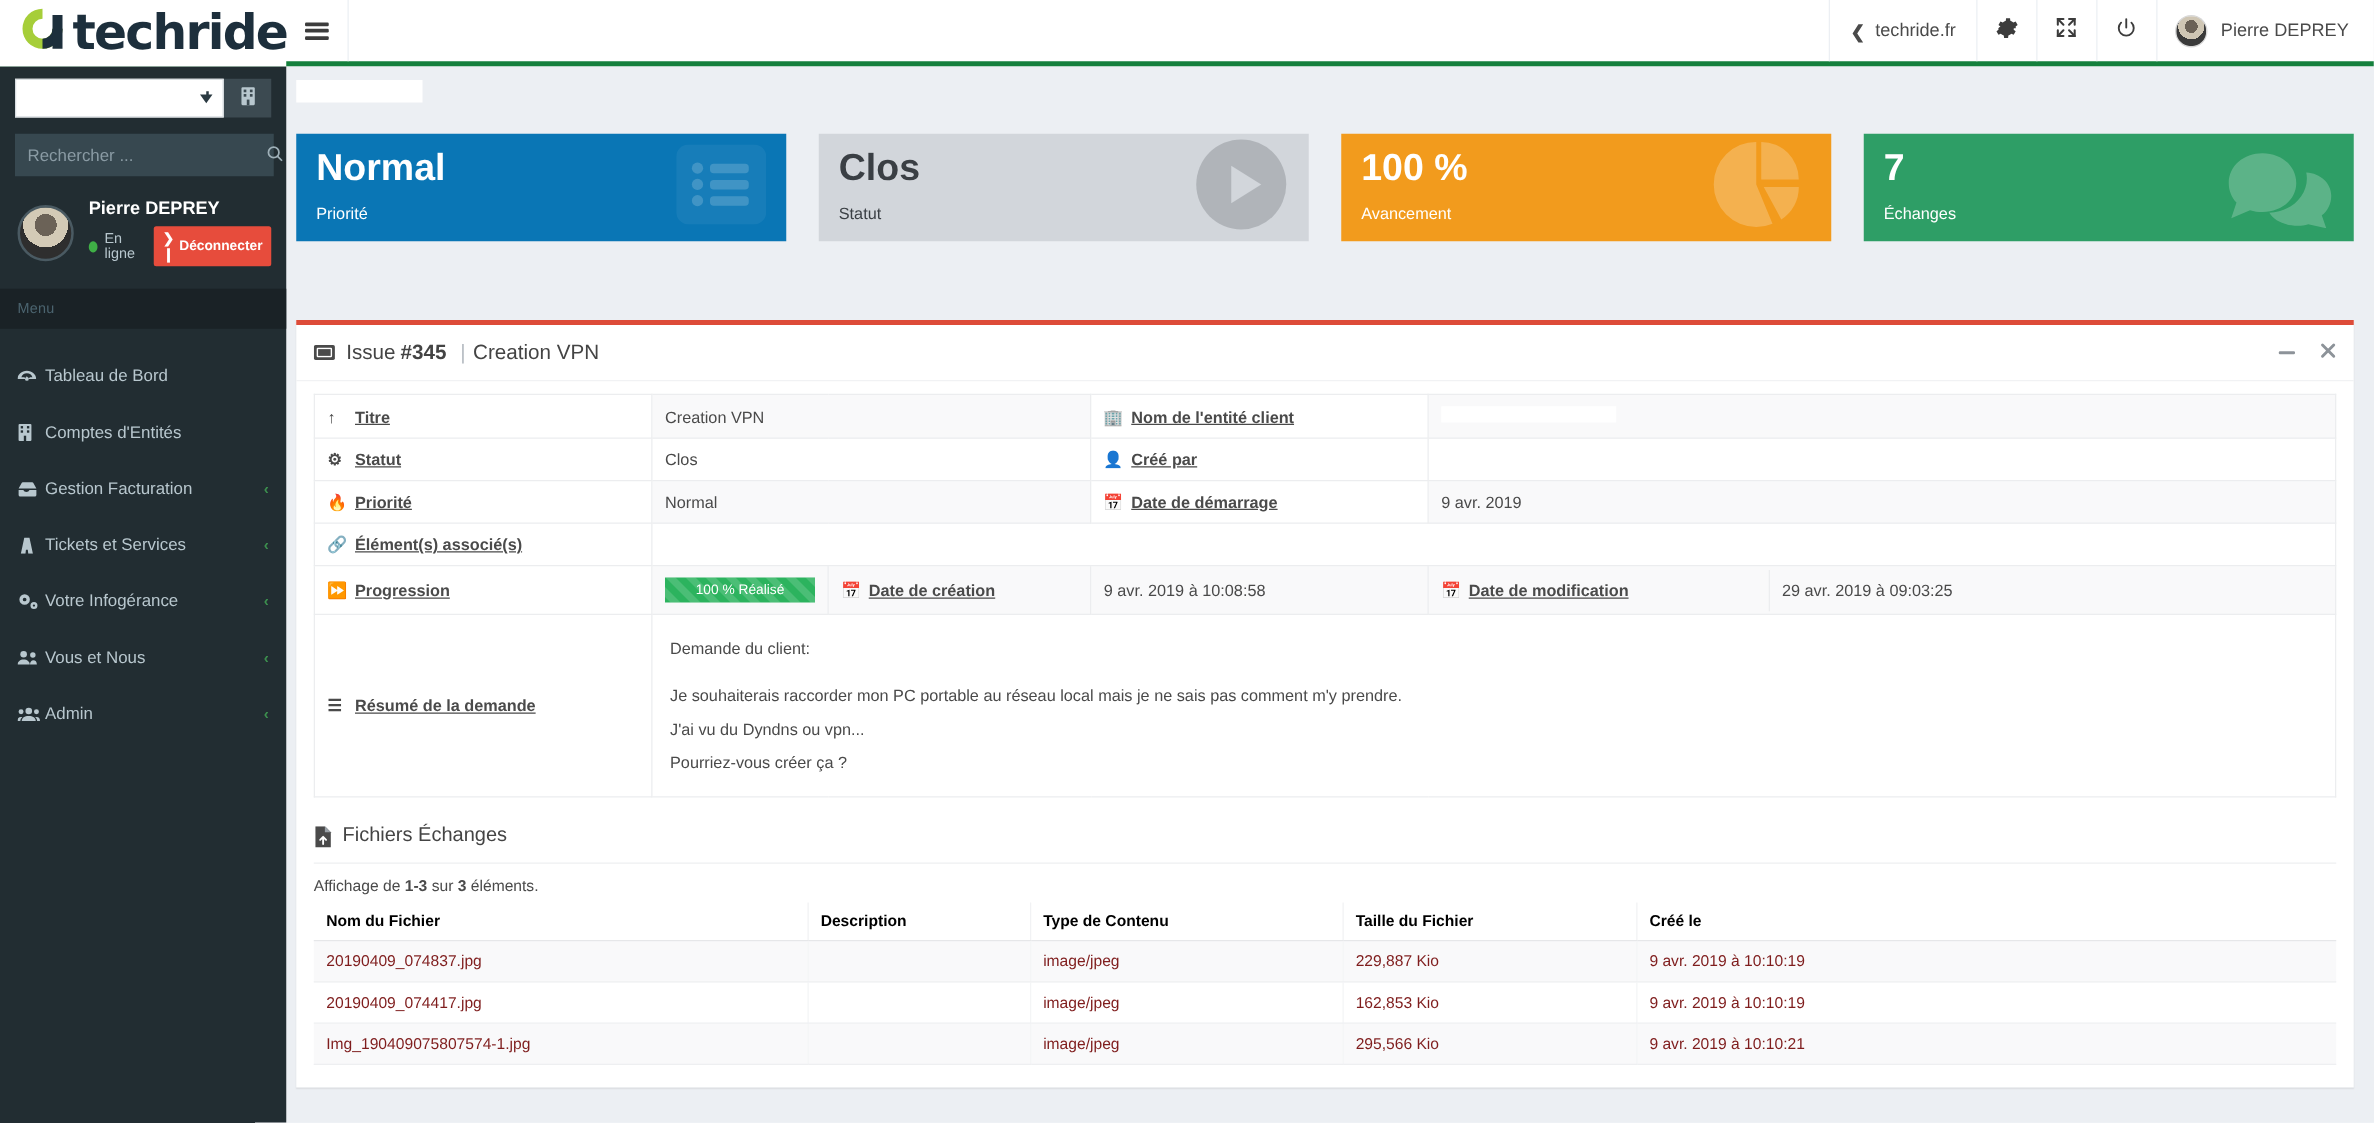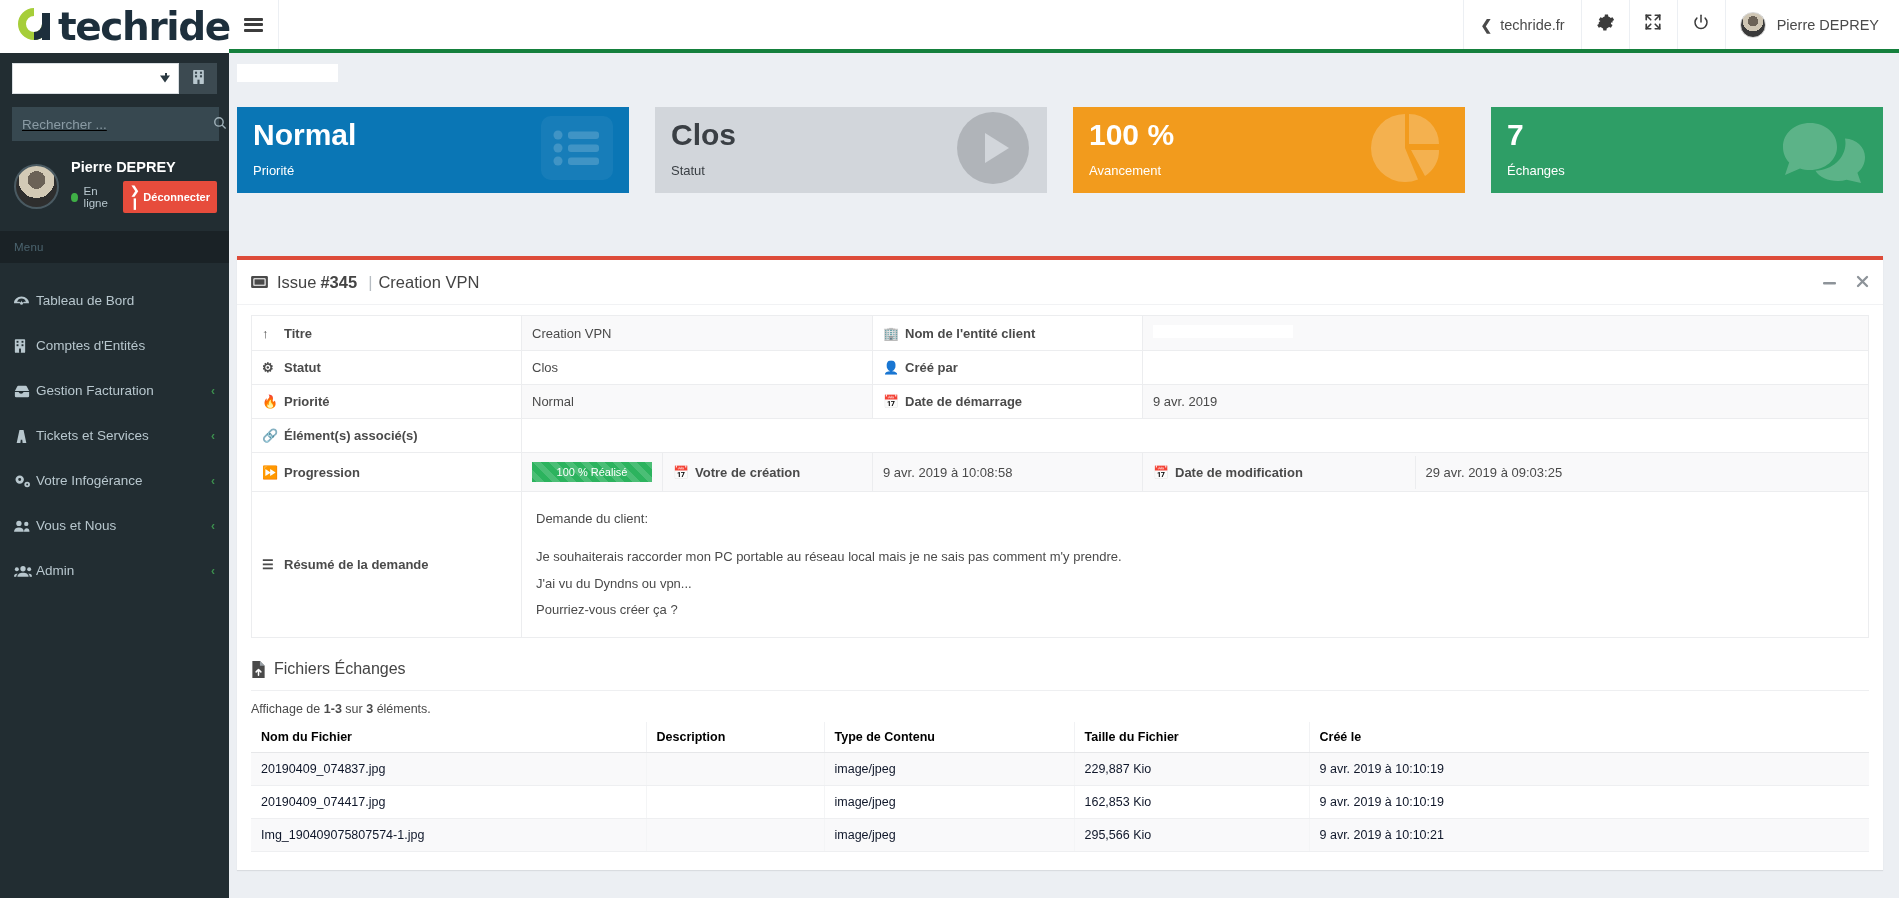--- a/index.html
+++ b/index.html
@@ -63,21 +63,21 @@
   }
   .sb-select .caret-stem {
     position: absolute; right: 11px; top: 9px; width: 2px; height: 6px; background: #2b3a42;
   }
   .sb-btn-b {
     width: 38px; height: 31px; background: #3c4a51; display: flex;
     align-items: center; justify-content: center; color: #b8c7ce; font-size: 15px;
   }
   .sb-search {
     margin: 9px 10px 0 12px; height: 34px; background: #374850;
-    display: flex; align-items: center; position: relative; text-decoration: underline;
+    display: flex; align-items: center; position: relative;
   }
   .sb-search input {
     flex: 1 1 auto; background: transparent; border: 0; outline: none;
     color: #b8c7ce; font-size: 13.5px; padding: 0 10px;
     font-family: "Liberation Sans", sans-serif;
   }
   .sb-search input::placeholder { color: #8a9ba4; }
   .sb-search .mag { padding: 0 11px 0 4px; color: #9fb0b8; font-size: 14px; }
   .sb-user {
     display: flex; align-items: center; padding: 18px 12px 18px 14px;
@@ -153,21 +153,21 @@
   .panel-tools { margin-left: auto; display: flex; align-items: center; gap: 19px; }
   .panel-tools .pt {
     color: #8d9399; font-size: 15px; cursor: pointer; line-height: 1;
   }
   
   table.detail { width: calc(100% - 28px); margin: 10px 14px 0 14px; border-collapse: collapse; }
   table.detail td {
     border: 1px solid #ecedef; font-size: 13px; color: #4a4a4a;
     padding: 9px 10px; vertical-align: middle; height: 31px;
   }
-  td.lbl { font-weight: bold; color: #2f2f2f; width: 270px; }
+  td.lbl { font-weight: bold; color: #2f2f2f; width: 270px; text-decoration: underline; }
   td.lbl .ic { margin-right: 8px; display: inline-block; width: 14px; }
   .row-alt { background: #f9f9fa; }
   .redact-inline { display: inline-block; width: 140px; height: 13px; background: #ffffff; }
   .progress-pill {
     display: inline-block; background: #2cb35e; color: #ffffff; font-size: 11px;
     padding: 4px 0; width: 120px; text-align: center; font-weight: normal;
     background-image: linear-gradient(45deg, rgba(255,255,255,.15) 25%, transparent 25%, transparent 50%, rgba(255,255,255,.15) 50%, rgba(255,255,255,.15) 75%, transparent 75%, transparent);
     background-size: 16px 16px;
   }
   .desc-cell { line-height: 1.72; padding: 12px 10px 12px 10px !important; }
@@ -181,21 +181,21 @@
   .files-sep { margin: 12px 14px 0 14px; border-top: 1px solid #eeeff1; }
   .files-count { margin: 11px 14px 6px 14px; font-size: 12.5px; color: #4a4a4a; }
   .files-count b { font-weight: bold; }
   table.files { width: calc(100% - 28px); margin: 0 14px 0 14px; border-collapse: collapse; }
   table.files th {
     text-align: left; font-size: 12.5px; font-weight: bold; color: #000000;
     padding: 8px 10px; border-bottom: 1px solid #e6e7e9; border-right: 1px solid #f1f2f4;
   }
   table.files th:last-child { border-right: 0; }
   table.files td {
-    font-size: 12.5px; color: #0f172a; padding: 9px 10px;
+    font-size: 12.5px; color: #7f1d1d; padding: 9px 10px;
     border-bottom: 1px solid #eeeff1; border-right: 1px solid #f4f5f6;
   }
   table.files td:last-child { border-right: 0; }
   table.files tr.odd td { background: #f9f9fa; }
   .col-n { width: 395px; } .col-d { width: 178px; } .col-t { width: 250px; } .col-s { width: 235px; }
 </style>
 </head>
 <body>
 
 <div class="topbar">
@@ -505,21 +505,21 @@
         <td colspan="4"></td>
       </tr>
       <tr>
         <td class="lbl">
           <span class="ic">⏩</span><span>Progression</span>
         </td>
         <td class="row-alt" style="width:130px">
           <span class="progress-pill">100 % Réalisé</span>
         </td>
         <td class="lbl row-alt" style="width:210px">
-          <span class="ic">📅</span><span>Votre de création</span>
+          <span class="ic">📅</span><span>Date de création</span>
         </td>
         <td class="row-alt">9 avr. 2019 à 10:08:58</td>
         <td class="row-alt" style="padding:0">
           <table style="width:100%;border-collapse:collapse">
             <tbody>
                   <tr>
               <td class="lbl" style="border:0;width:272px">
                 <span class="ic">📅</span><span>Date de modification</span>
               </td>
               <td style="border:0;border-left:1px solid #ecedef">29 avr. 2019 à 09:03:25</td>

